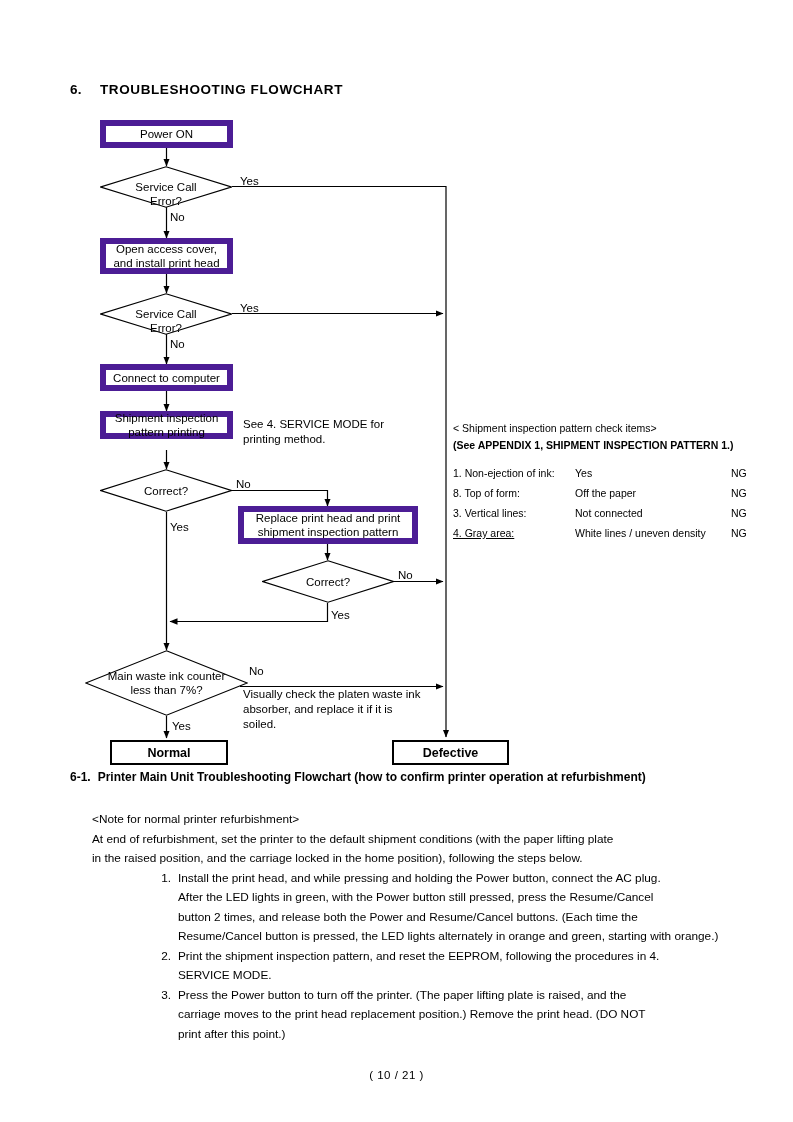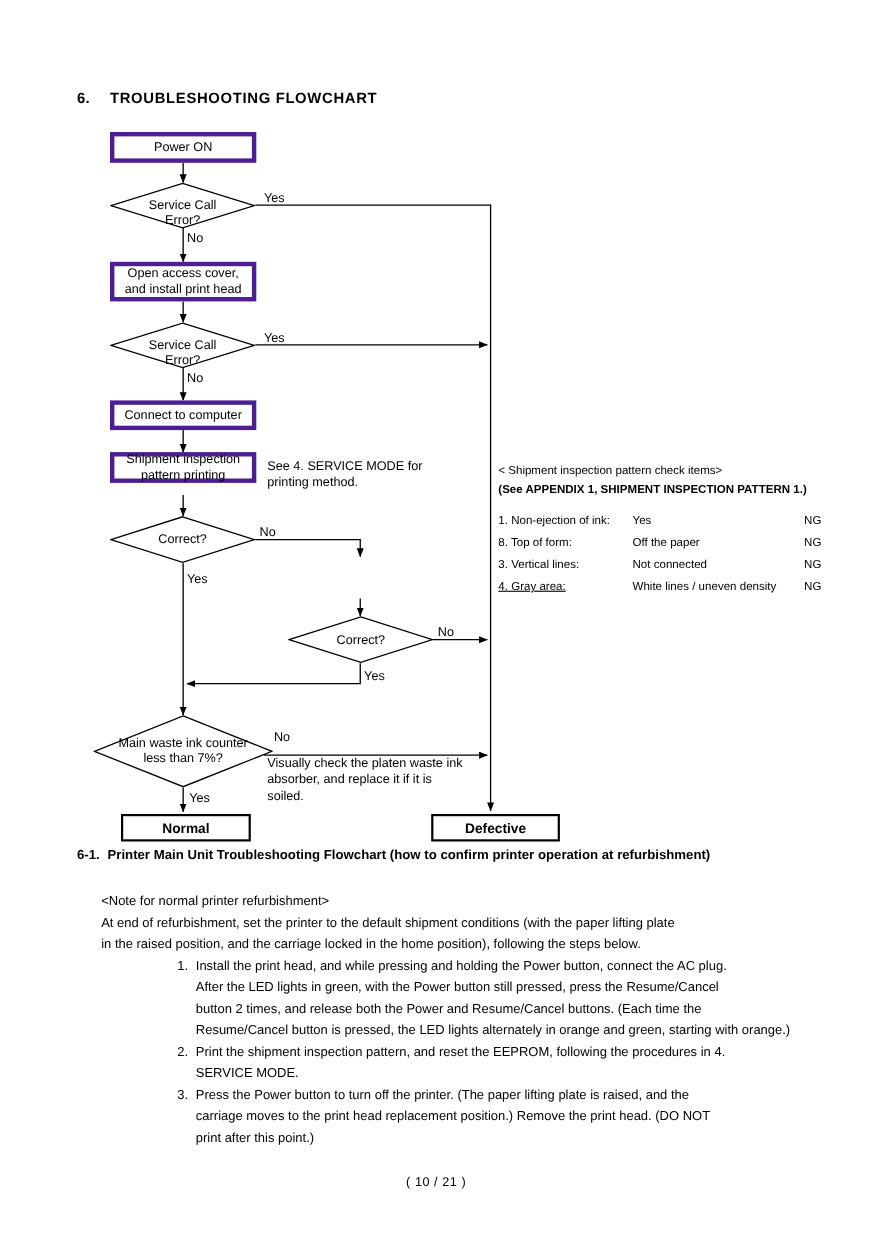--- a/index.html
+++ b/index.html
@@ -37,21 +37,21 @@
     font-weight: bold;
     letter-spacing: 0.6px;
     white-space: nowrap;
   }
 
   
   .fc { position: absolute; left: 0; top: 0; width: 793px; height: 1122px; }
 
   .node-box {
     position: absolute;
-    border: 4px solid #4c1d95;
+    border: 6px solid #4c1d95;
     box-sizing: border-box;
     display: flex;
     align-items: center;
     justify-content: center;
     text-align: center;
     font-size: 11.5px;
     line-height: 14px;
     background: #fff;
   }
   .node-box.terminal {
@@ -243,20 +243,24 @@
     <span>pattern printing</span>
   </div>
 
   <div class="diamond-wrap" style="left:100px; top:469px; width:132px; height:43px;">
     <svg viewBox="0 0 132 43" preserveAspectRatio="none">
       <polygon points="66,0.8 131.2,21.5 66,42.2 0.8,21.5" fill="#fff" stroke="#000" stroke-width="1.2" vector-effect="non-scaling-stroke"></polygon>
     </svg>
     <div class="diamond-label">Correct?</div>
   </div>
 
+  <div class="node-box" style="left:238px; top:506px; width:180px; height:38px; flex-direction:column;">
+    <span>Replace print head and print</span>
+    <span>shipment inspection pattern</span>
+  </div>
 
   <div class="diamond-wrap" style="left:262px; top:560px; width:132px; height:43px;">
     <svg viewBox="0 0 132 43" preserveAspectRatio="none">
       <polygon points="66,0.8 131.2,21.5 66,42.2 0.8,21.5" fill="#fff" stroke="#000" stroke-width="1.2" vector-effect="non-scaling-stroke"></polygon>
     </svg>
     <div class="diamond-label">Correct?</div>
   </div>
 
   <div class="diamond-wrap" style="left:85px; top:650px; width:163px; height:66px;">
     <svg viewBox="0 0 163 66" preserveAspectRatio="none">

